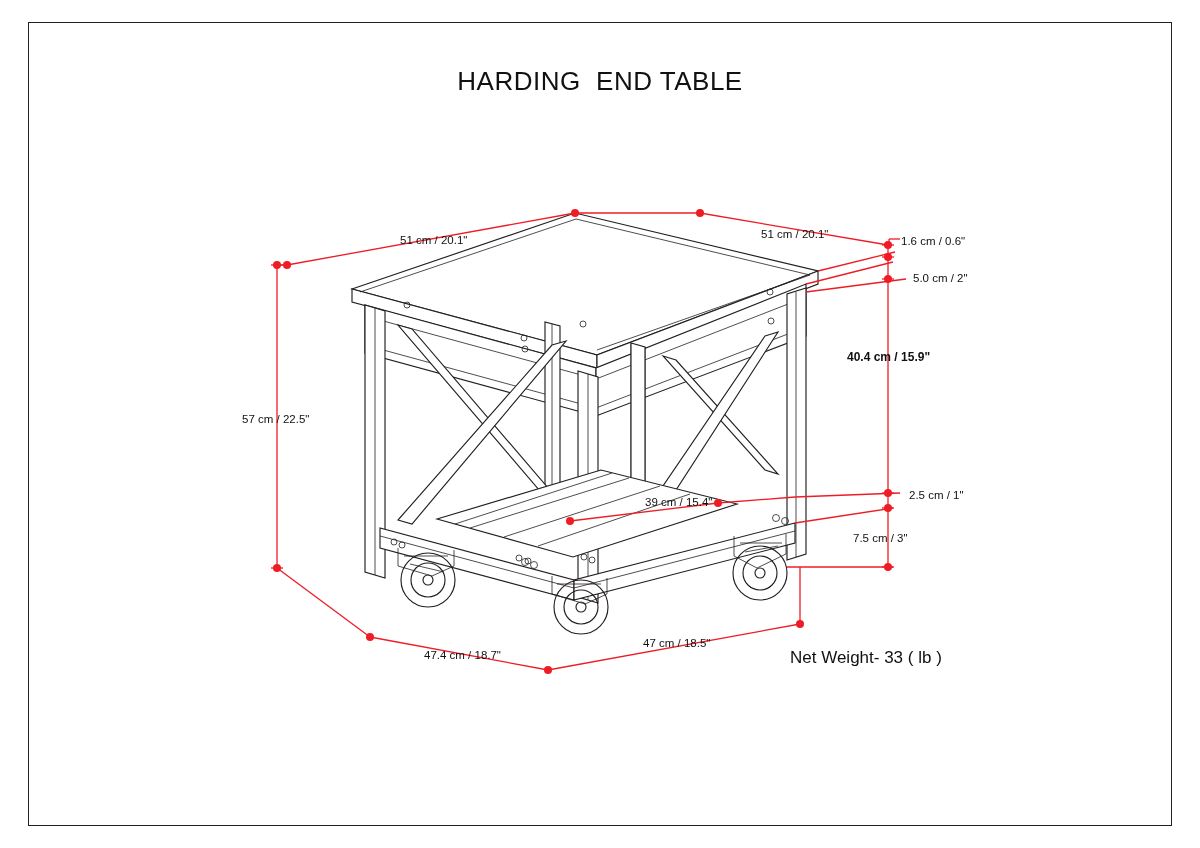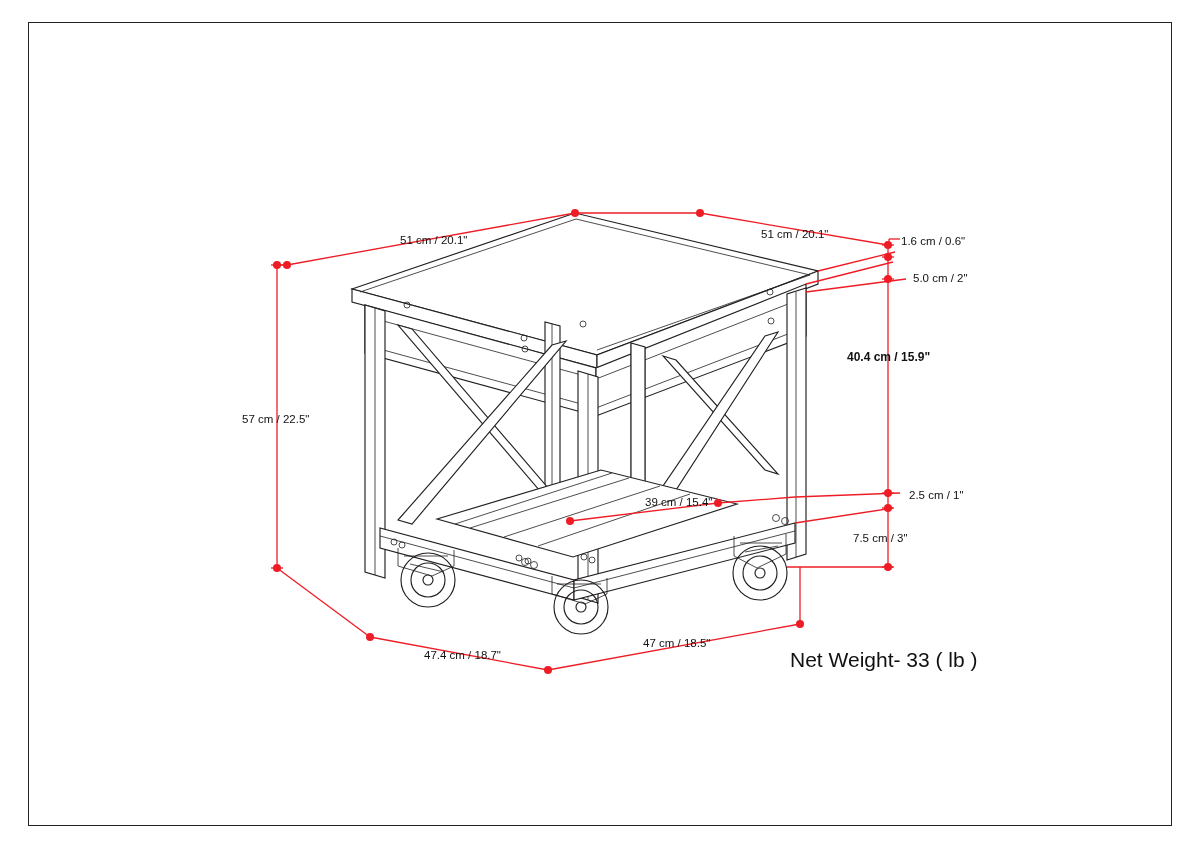--- a/index.html
+++ b/index.html
@@ -34,21 +34,21 @@
     text-align: center;
     font-size: 26px;
     letter-spacing: 0.5px;
     color: #111111;
     white-space: pre;
   }
   #weight {
     position: absolute;
     left: 790px;
     top: 648px;
-    font-size: 21px;
+    font-size: 17px;
     color: #111111;
     white-space: pre;
   }
   .dim-label {
     position: absolute;
     font-size: 11.5px;
     color: #111111;
     white-space: nowrap;
   }
   .dim-label.bold {
@@ -69,20 +69,21 @@
   .ink-thin { stroke: #231f20; fill: none; stroke-width: 0.8; }
   .ink-fill { fill: #ffffff; stroke: #231f20; stroke-width: 1.15; }
 </style>
 </head>
 <body>
 
 <div id="page">
 
   <div id="frame"></div>
 
+  <div id="title">HARDING  END TABLE</div>
 
   <svg class="layer" viewBox="0 0 1200 848">
     <g class="ink">
 
       <path class="ink-fill" d="M352,289 L575,213 L818,271 L597,355 Z"></path>
       <path class="ink-fill" d="M352,289 L352,302 L597,368 L597,355 Z"></path>
       <path class="ink-fill" d="M597,355 L597,368 L818,284 L818,271 Z"></path>
       <path class="ink-thin" d="M360,292 L576,219 L810,275 L597,350"></path>
 
       <path class="ink-fill" d="M365,305 L365,353 L596,416 L596,368 Z"></path>

